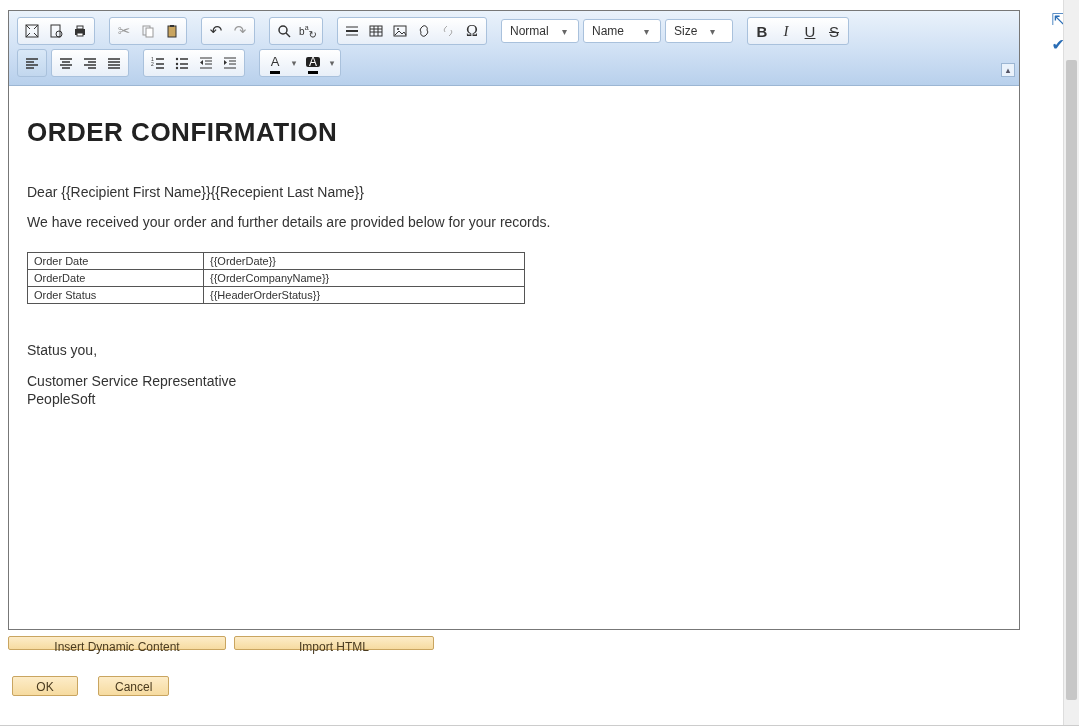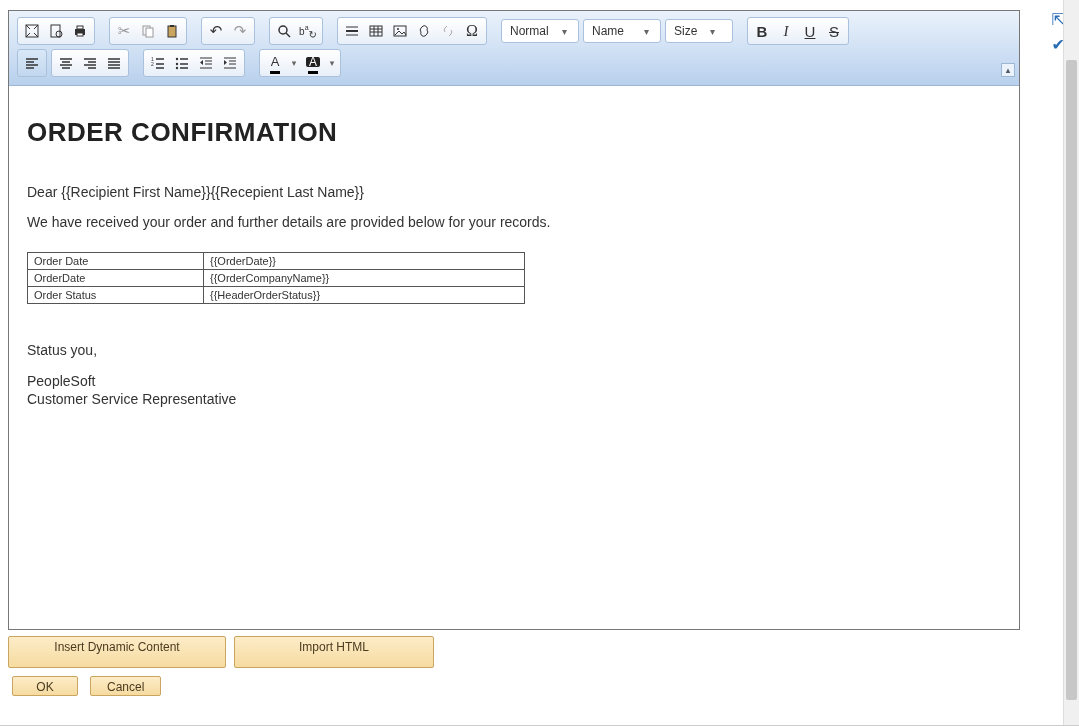--- a/index.html
+++ b/index.html
@@ -21,22 +21,22 @@
   svg { display:block; }
   .content-area { position:absolute; top:72px; left:0; right:0; bottom:0; overflow:auto; padding:18px 18px 10px 18px; color:#333; }
   .doc-title { font-size:26px; font-weight:bold; color:#222; letter-spacing:0.5px; margin:16px 0 36px 0; }
   .para { font-size:14px; color:#333; margin:0 0 14px 0; }
   table.order { border-collapse:collapse; border:1px solid #555; width:498px; margin-top:22px; font-size:11px; }
   table.order td { border:1px solid #555; padding:2px 6px; }
   table.order td.label { width:176px; }
   .thank { font-size:14px; margin-top:38px; }
   .sig { font-size:14px; margin-top:14px; line-height:1.3; }
   .bottom-bar { position:absolute; left:8px; top:636px; display:flex; gap:8px; }
-  .big-btn { width:218px; height:32px; line-height:20px; text-align:center; font-size:12px; color:#4a3b20; background:linear-gradient(#fdecc8,#f6dba0); border:1px solid #c9a560; border-radius:2px; cursor:pointer; }
-  .ok-row { position:absolute; left:12px; top:676px; display:flex; gap:12px; }
+  .big-btn { width:218px; height:14px; line-height:20px; text-align:center; font-size:12px; color:#4a3b20; background:linear-gradient(#fdecc8,#f6dba0); border:1px solid #c9a560; border-radius:2px; cursor:pointer; }
+  .ok-row { position:absolute; left:12px; top:676px; display:flex; gap:20px; }
   .small-btn { min-width:66px; padding:0 16px; height:20px; line-height:20px; text-align:center; font-size:12px; color:#4a3b20; background:linear-gradient(#fdecc8,#f6dba0); border:1px solid #c9a560; border-radius:2px; cursor:pointer; }
   .side-icons { position:absolute; right:14px; top:10px; display:flex; flex-direction:column; gap:6px; align-items:center; }
   .side-icons span { font-size:16px; cursor:pointer; }
   .collapse-btn { position:absolute; right:4px; top:52px; width:14px; height:14px; border:1px solid #9cb6d3; background:#eaf2fb; font-size:9px; display:flex; align-items:center; justify-content:center; color:#556; cursor:pointer; }
   .scrollbar { position:absolute; right:0; top:0; width:16px; height:726px; background:#f0f0f0; border-left:1px solid #ddd; }
   .scroll-thumb { position:absolute; right:2px; top:60px; width:11px; height:640px; background:#c7c7c7; border-radius:2px; }
   .color-swatch { width:10px; height:3px; background:#c00; position:relative; top:4px; }
   .color-btn { flex-direction:column; gap:0; width:26px;}
   .color-a { font-size:13px; line-height:10px; }
   .bg-btn .color-a { background:#222; color:#fff; padding:0 3px; border-radius:2px; font-size:12px;}
@@ -274,22 +274,22 @@
         </tr>
         <tr>
           <td class="label">Order Status</td>
           <td>{{HeaderOrderStatus}}</td>
         </tr>
       </tbody>
         </table>
 
       <div class="thank">Status you,</div>
       <div class="sig">
+        <div>Customer Service Representative</div>
         <div>PeopleSoft</div>
-        <div>Customer Service Representative</div>
       </div>
     </div>
   </div>
 
   <div class="side-icons">
     <span style="color:#2a6db5">⇱</span>
     <span style="color:#2a6db5">✔</span>
   </div>
 
   <div class="bottom-bar">

